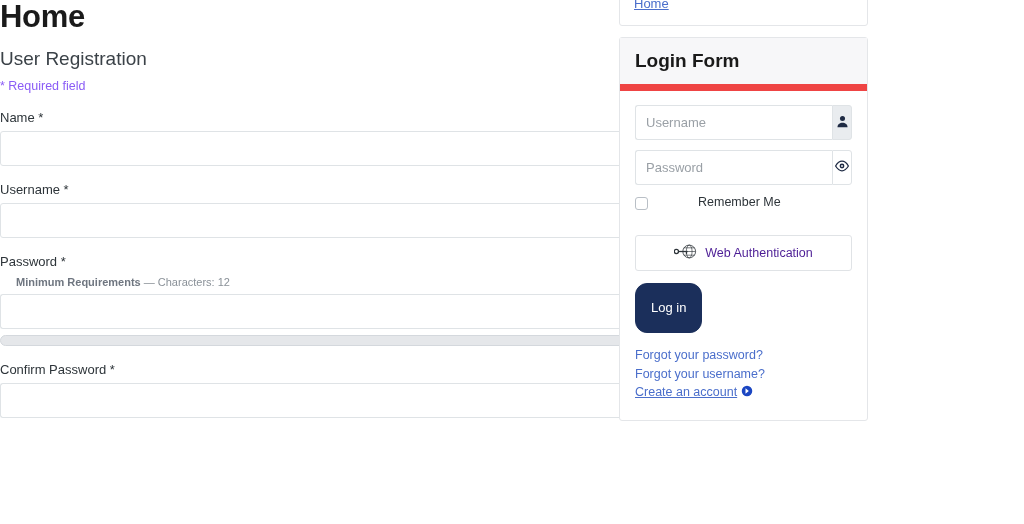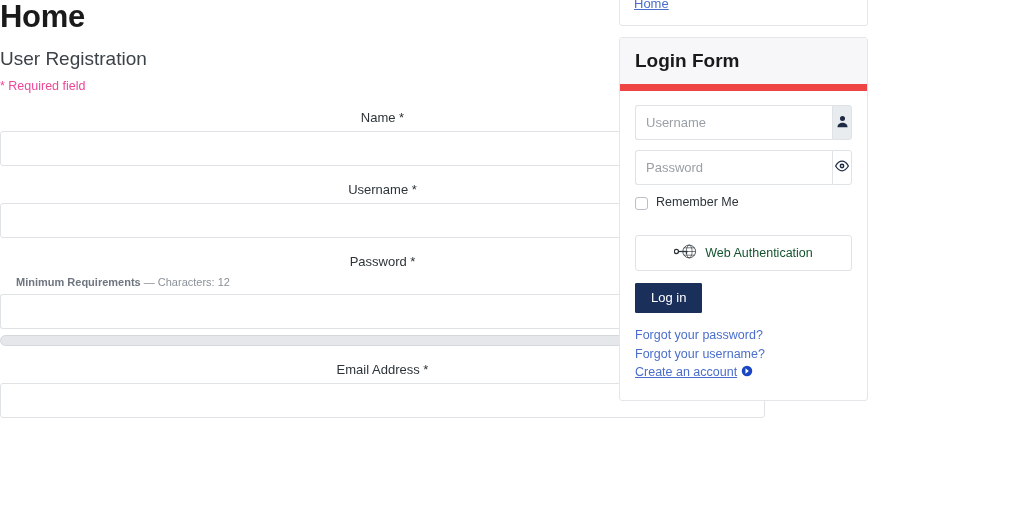--- a/index.html
+++ b/index.html
@@ -43,33 +43,32 @@
     font-size: 19px;
     line-height: 22px;
     font-weight: normal;
     color: #3b4248;
     margin: 14px 0 0 0;
   }
 
   .required-note {
     font-size: 12.5px;
     line-height: 15px;
-    color: #ec4899;
+    color: #8b5cf6;
     margin: 9px 0 0 0;
   }
 
   .field-group { margin-top: 16px; }
 
   .field-label {
     display: block;
     font-size: 13px;
     line-height: 16px;
     color: #2d3439;
     margin-bottom: 5px;
-    text-align: center;
   }
 
   .text-input {
     display: block;
     width: 765px;
     height: 35px;
     border: 1px solid #dfe3e6;
     border-radius: 3px;
     background: #ffffff;
     font-size: 13px;
@@ -200,20 +199,21 @@
     justify-content: center;
     cursor: pointer;
     padding: 0;
   }
   .addon-btn.shaded { background: #e9ecef; }
   .addon-btn.plain { background: #ffffff; }
 
   .remember-row {
     display: flex;
     align-items: flex-end;
+    gap: 42px;
   }
   .cb {
     width: 13px;
     height: 13px;
     border: 1px solid #b9bfc6;
     border-radius: 3px;
     background: #ffffff;
     margin: 0 8px 0 0;
     cursor: pointer;
     flex: none;
@@ -230,34 +230,34 @@
     margin-top: 25px;
     background: #ffffff;
     border: 1px solid #e0e3e6;
     border-radius: 3px;
     display: flex;
     align-items: center;
     justify-content: center;
     gap: 7px;
     cursor: pointer;
     font-size: 12.5px;
-    color: #14532d;
+    color: #4c1d95;
     font-family: "Liberation Sans", sans-serif;
     padding: 0;
   }
 
   .login-btn {
     margin-top: 12px;
     background: #1b2f5b;
     color: #ffffff;
     border: 1px solid #1b2f5b;
-    border-radius: 1px;
+    border-radius: 12px;
     font-size: 13px;
     font-family: "Liberation Sans", sans-serif;
-    padding: 6px 15px;
+    padding: 16px 15px;
     cursor: pointer;
     line-height: 16px;
   }
 
   .links-list { margin-top: 13px; }
   .links-list a {
     display: block;
     font-size: 12.5px;
     line-height: 18.5px;
     color: #4a6ecb;
@@ -308,25 +308,36 @@
               <circle cx="10" cy="10" r="1.1" fill="#ffffff"></circle>
             </svg>
           </span>
         </button>
       </div>
       <div class="pw-meter">
         <div class="pw-meter-fill" style="width: 0%;"></div>
       </div>
     </div>
 
-
     <div class="field-group">
-      <label class="field-label">Email Address *</label>
-      <input class="text-input" type="text" placeholder="" style="">
-    </div>
+      <label class="field-label">Confirm Password *</label>
+      <div class="input-with-btn">
+        <input class="text-input" type="password" placeholder="" style="">
+        <button class="reveal-btn">
+          <span>
+            <svg width="16" height="16" viewBox="0 0 20 20">
+              <path d="M10 4C5.6 4 2 10 2 10s3.6 6 8 6 8-6 8-6-3.6-6-8-6z" fill="none" stroke="#1f2b44" stroke-width="1.6"></path>
+              <circle cx="10" cy="10" r="3" fill="#1f2b44"></circle>
+              <circle cx="10" cy="10" r="1.1" fill="#ffffff"></circle>
+            </svg>
+          </span>
+        </button>
+      </div>
+    </div>
+
 
   </div>
 
   <div class="sidebar">
 
     <div class="panel panel-nav">
       <a class="nav-link">Home</a>
     </div>
 
     <div class="panel panel-login">

